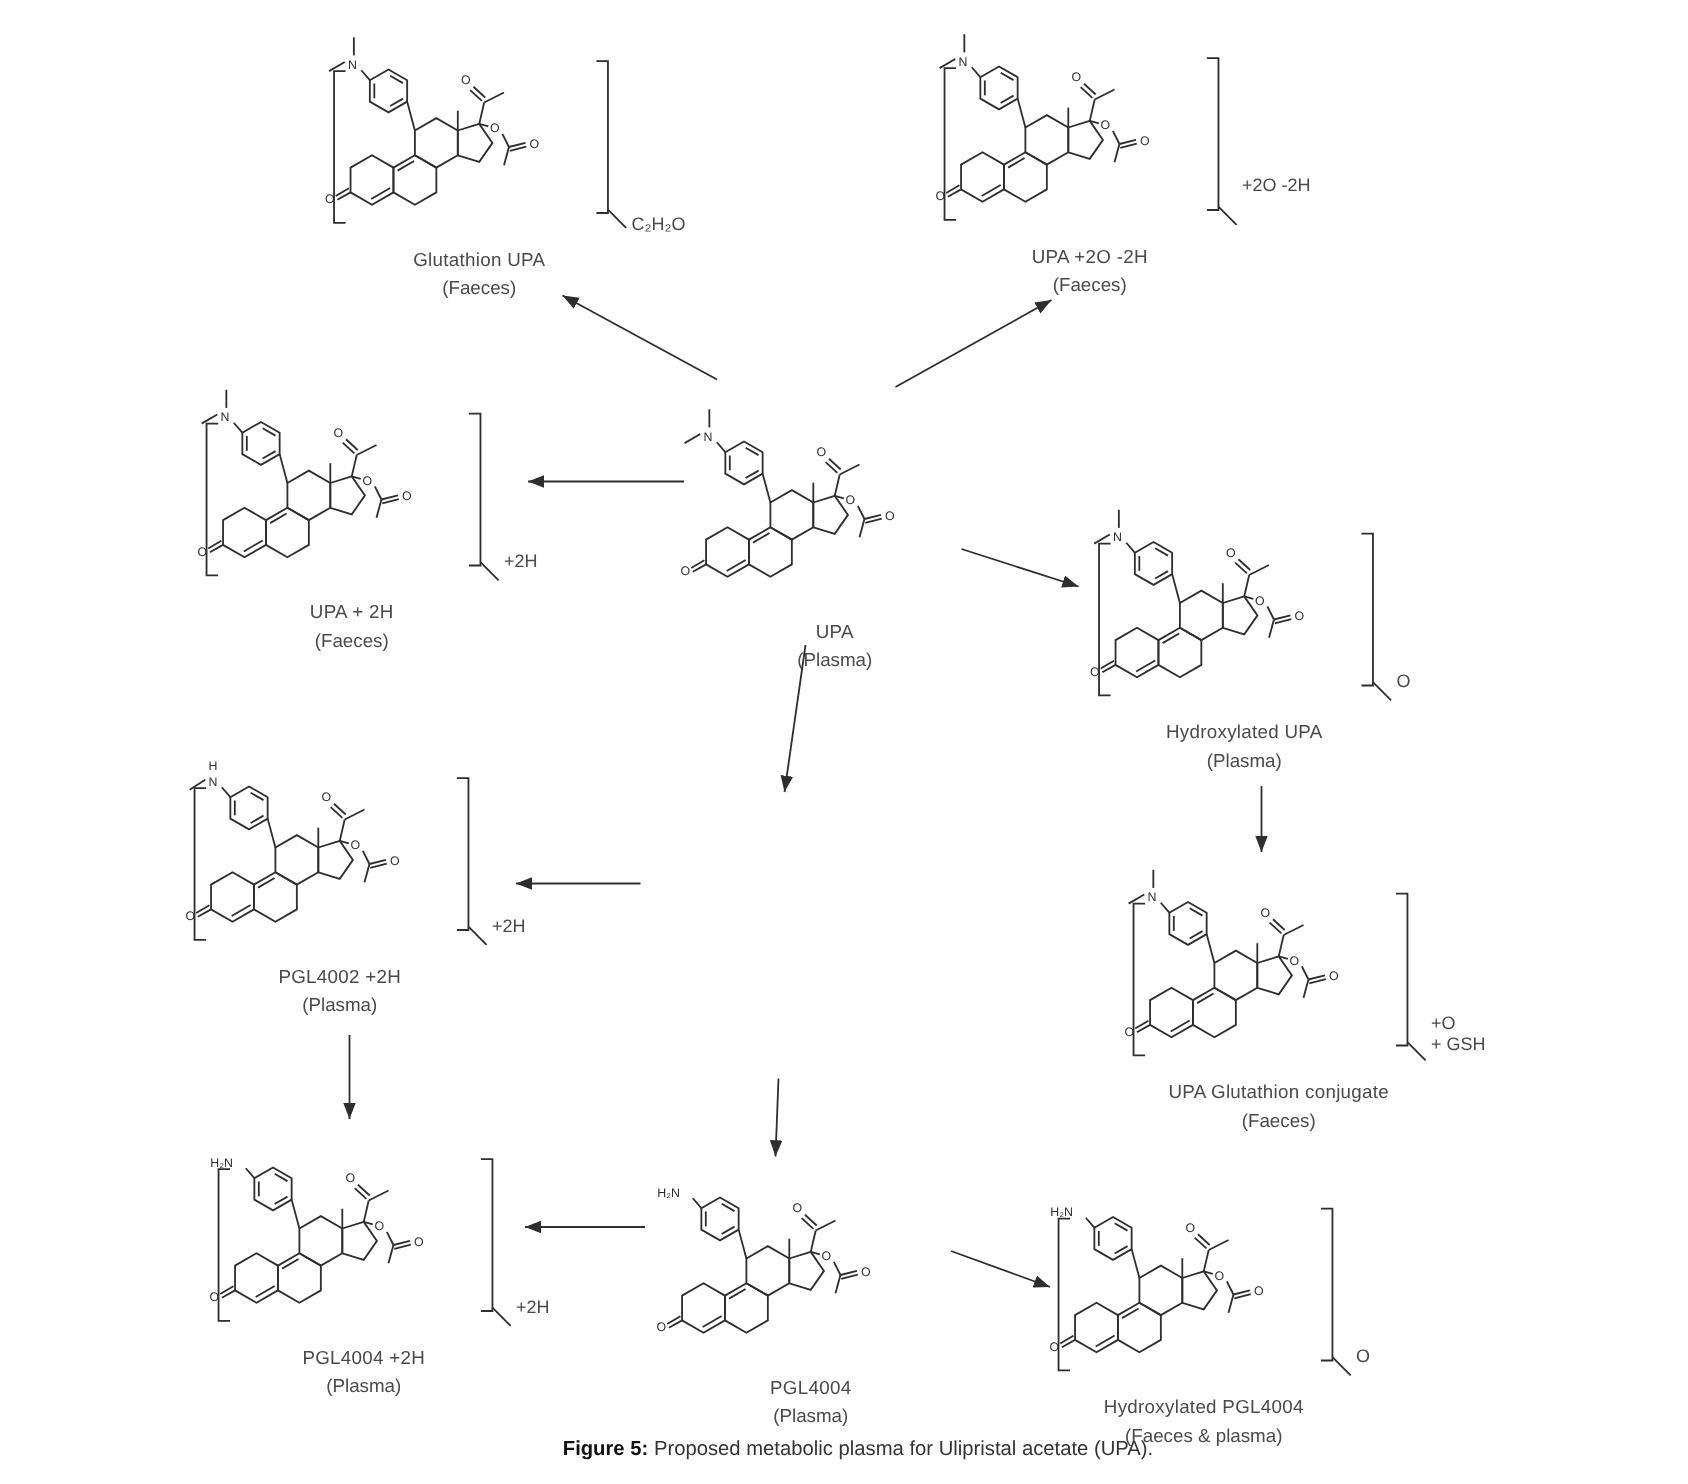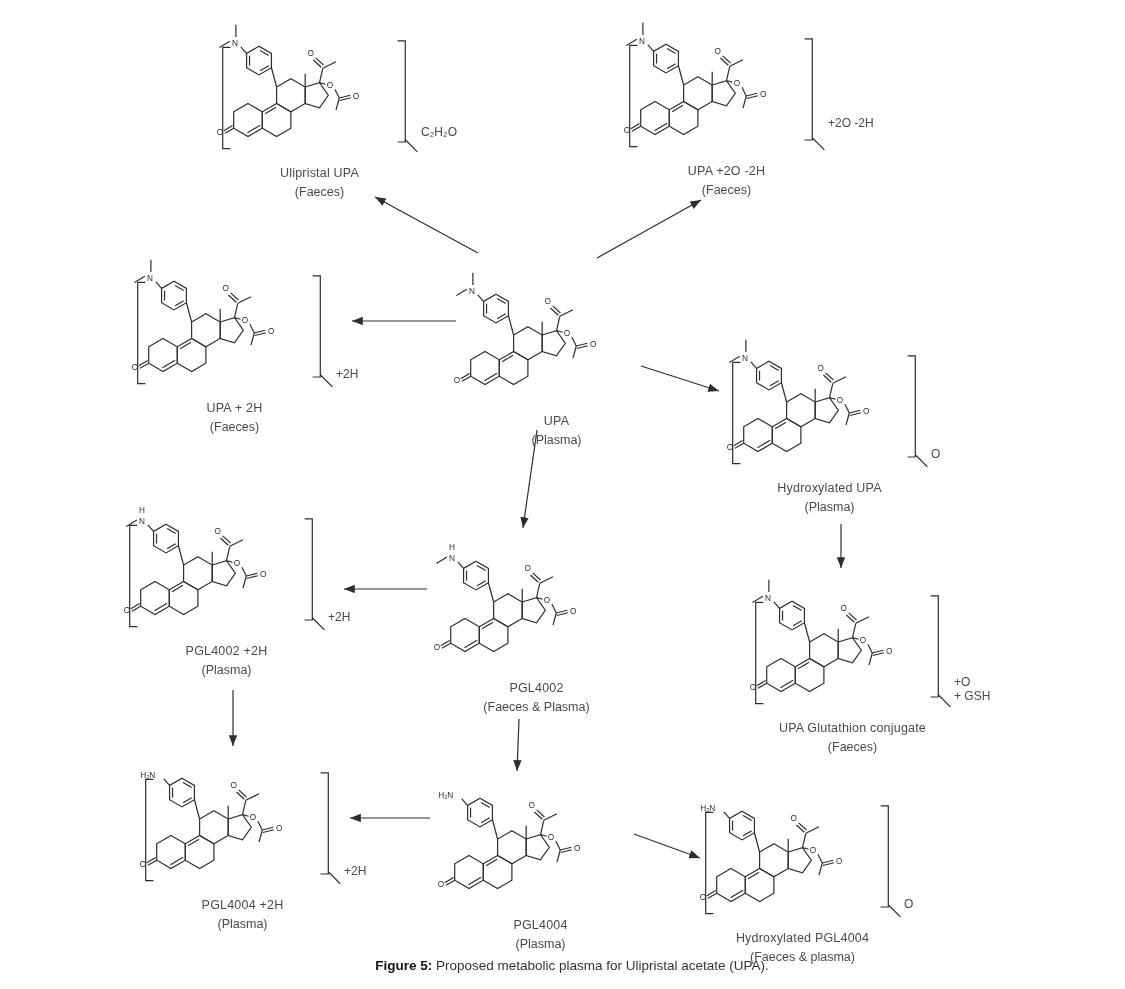--- a/index.html
+++ b/index.html
@@ -77,23 +77,23 @@
     </g>
   </defs>
 </svg>
 
 <div class="node" style="left:215px;top:10px">
   <svg width="209" height="154" viewBox="0 0 190 140">
     <use href="#g-steroid"></use>
     <use href="#g-amine-nme2"></use>
     <use href="#g-brackets"></use>
   </svg>
-  <div class="name">Ulipristal UPA</div>
-  <div class="loc">(Faeces)</div>
-  <div class="mod" style="left:206px;top:115px">C₂H₂O</div>
+  <div class="name">Glutathion UPA</div>
+  <div class="loc">(Faeces)</div>
+  <div class="mod" style="left:206px;top:132px">C₂H₂O</div>
 </div>
 
 <div class="node" style="left:622px;top:8px">
   <svg width="209" height="154" viewBox="0 0 190 140">
     <use href="#g-steroid"></use>
     <use href="#g-amine-nme2"></use>
     <use href="#g-brackets"></use>
   </svg>
   <div class="name">UPA +2O -2H</div>
   <div class="loc">(Faeces)</div>
@@ -135,28 +135,20 @@
   <svg width="209" height="154" viewBox="0 0 190 140">
     <use href="#g-steroid"></use>
     <use href="#g-amine-nhme"></use>
     <use href="#g-brackets"></use>
   </svg>
   <div class="name">PGL4002 +2H</div>
   <div class="loc">(Plasma)</div>
   <div class="mod" style="left:206px;top:122px">+2H</div>
 </div>
 
-<div class="node" style="left:432px;top:525px">
-  <svg width="209" height="154" viewBox="0 0 190 140">
-    <use href="#g-steroid"></use>
-    <use href="#g-amine-nhme"></use>
-  </svg>
-  <div class="name">PGL4002</div>
-  <div class="loc">(Faeces &amp; Plasma)</div>
-</div>
 
 <div class="node" style="left:748px;top:565px">
   <svg width="209" height="154" viewBox="0 0 190 140">
     <use href="#g-steroid"></use>
     <use href="#g-amine-nme2"></use>
     <use href="#g-brackets"></use>
   </svg>
   <div class="name">UPA Glutathion conjugate</div>
   <div class="loc">(Faeces)</div>
   <div class="mod" style="left:206px;top:110px">

